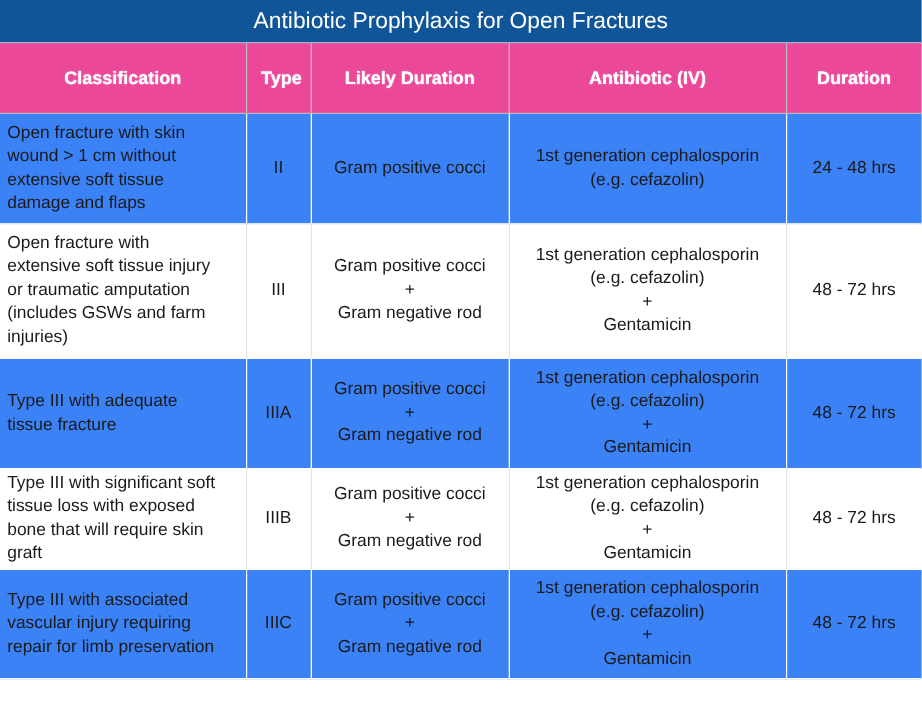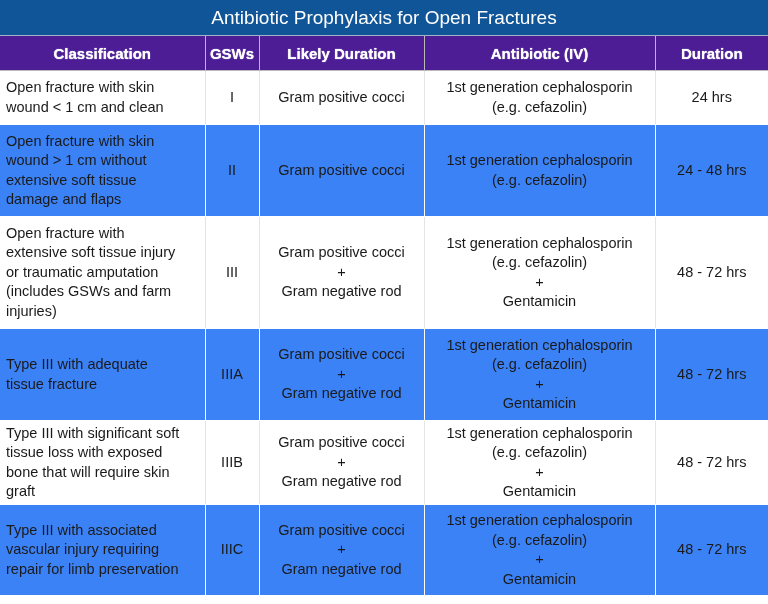--- a/index.html
+++ b/index.html
@@ -9,22 +9,22 @@
     background: #0f5598; color: #ffffff; font-size: 19px;
     display: flex; align-items: center; justify-content: center;
     border-bottom: 1px solid #9fb3c8; box-sizing: border-box;
   }
   table {
     position: absolute; left: 0; top: 36px; width: 768px;
     border-collapse: collapse; table-layout: fixed;
   }
   col.c1 { width: 205px; } col.c2 { width: 54px; } col.c3 { width: 165px; } col.c4 { width: 231px; } col.c5 { width: 113px; }
   th {
-    background: #4c1d95; color: #ffffff; font-weight: bold; font-size: 15px;
-    height: 34px; padding: 0; text-align: center;
+    background: #ec4899; color: #ffffff; font-weight: bold; font-size: 15px;
+    height: 34px; padding: 12px; text-align: center;
     border-left: 1px solid #b9b9b9; border-bottom: 1px solid #b9b9b9;
     text-shadow: 0 0 1px #ffffff;
   }
   th:first-child { border-left: none; }
   td {
     font-size: 14.5px; line-height: 19.5px; padding: 0 6px; text-align: center; vertical-align: middle;
     border-left: 1px solid #d8d8d8; border-bottom: 1px solid #ffffff;
   }
   td:first-child { border-left: none; text-align: left; padding-left: 6px; }
   tr.shade td { background: #3b82f6; border-left-color: #ffffff; }
@@ -40,42 +40,28 @@
   <colgroup>
       <col class="c1">
       <col class="c2">
       <col class="c3">
       <col class="c4">
       <col class="c5">
     </colgroup>
   <thead>
     <tr>
       <th>Classification</th>
-      <th>GSWs</th>
+      <th>Type</th>
       <th>Likely Duration</th>
       <th>Antibiotic (IV)</th>
       <th>Duration</th>
     </tr>
   </thead>
   <tbody>
 
-    <tr class="white" style="height:54px">
-      <td>
-          <span style="display:block;width:175px">Open fracture with skin wound &lt; 1 cm and clean</span>
-        </td>
-      <td>I</td>
-      <td class="stack">
-        <span>Gram positive cocci</span>
-      </td>
-      <td class="stack">
-        <span>1st generation cephalosporin</span>
-        <span>(e.g. cefazolin)</span>
-      </td>
-      <td>24 hrs</td>
-    </tr>
 
     <tr class="shade" style="height:92px">
       <td>
           <span style="display:block;width:175px">Open fracture with skin wound &gt; 1 cm without extensive soft tissue damage and flaps</span>
         </td>
       <td>II</td>
       <td class="stack">
         <span>Gram positive cocci</span>
       </td>
       <td class="stack">

